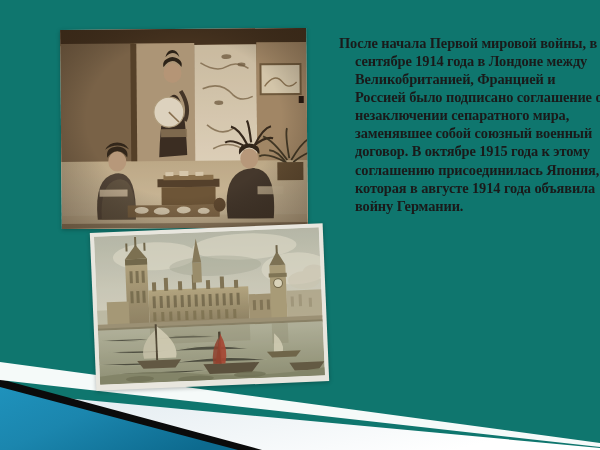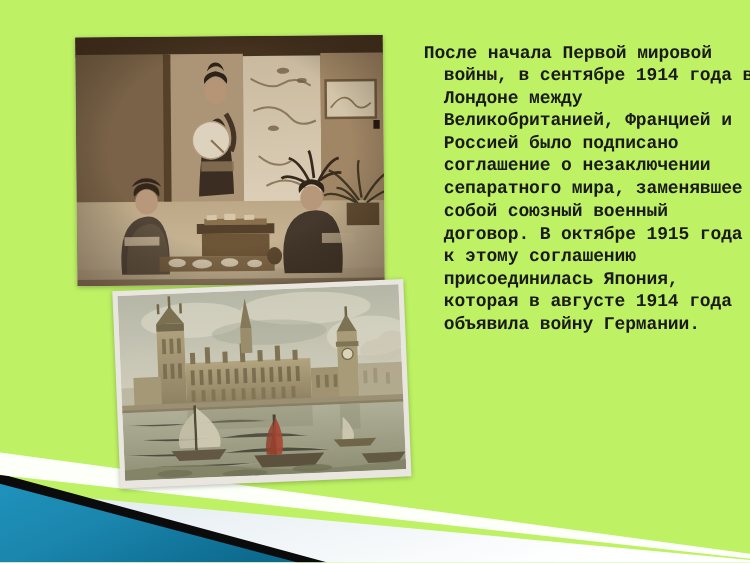--- a/index.html
+++ b/index.html
@@ -5,22 +5,22 @@
   html, body {
     margin: 0;
     padding: 0;
     background: #ffffff;
   }
   #slide {
     position: relative;
     width: 600px;
     height: 450px;
     overflow: hidden;
-    background: #bef264;
-    font-family: Liberation Mono, monospace;
+    background: #0f766e;
+    font-family: Liberation Serif, serif;
   }
 
   
   .bg-wedge-wrap {
     position: absolute;
     left: 0;
     top: 0;
     width: 600px;
     height: 450px;
     pointer-events: none;

